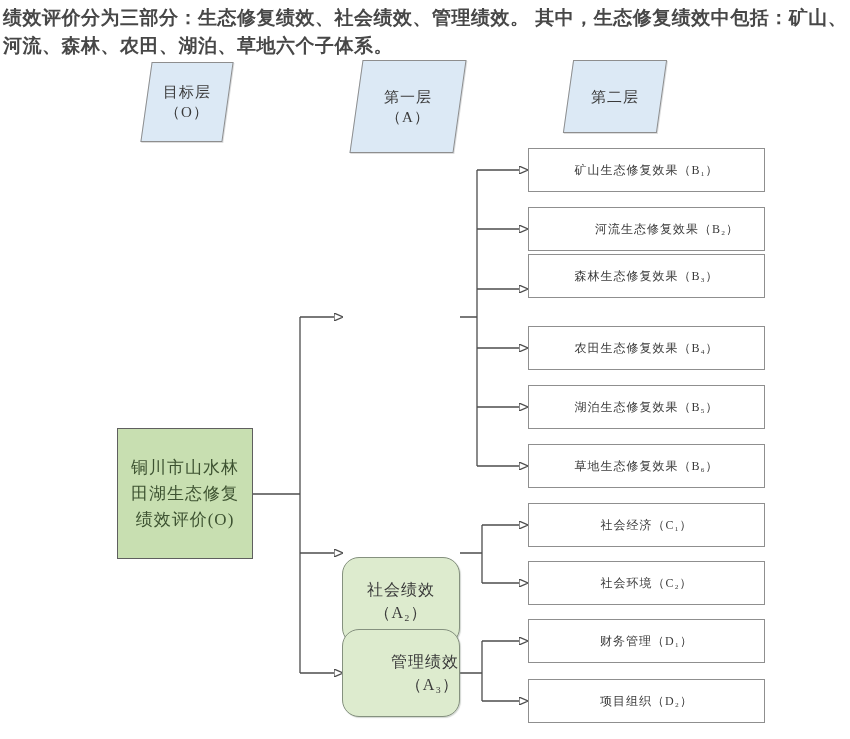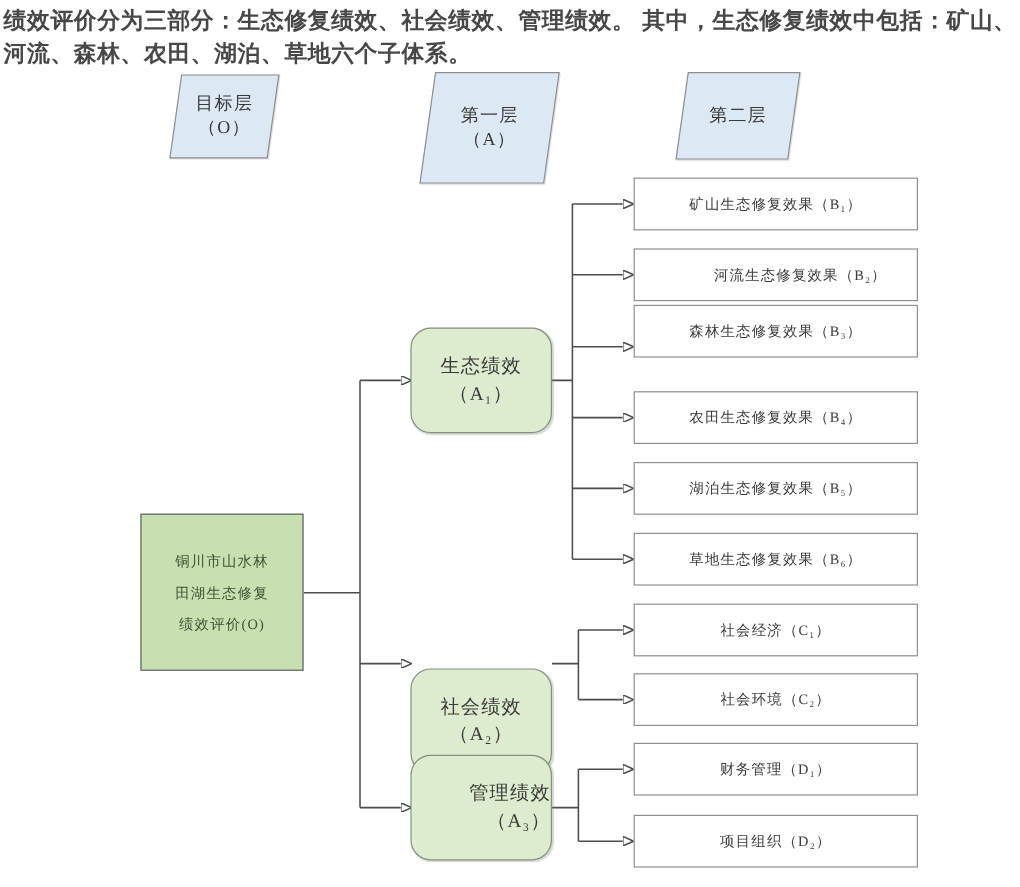--- a/index.html
+++ b/index.html
@@ -24,21 +24,21 @@
   .para-txt{
     position:absolute;inset:0;display:flex;flex-direction:column;
     align-items:center;justify-content:center;
     font-size:15px;line-height:20px;color:#3a3a3a;letter-spacing:1px;
   }
   
   .rootbox{
     position:absolute;left:117px;top:428px;width:136px;height:131px;
     background:#c8dfb1;border:1px solid #5f5f5f;box-sizing:border-box;
     display:flex;flex-direction:column;align-items:center;justify-content:center;
-    font-size:12px;line-height:26px;color:#3d5231;letter-spacing:1px;
+    font-size:17px;line-height:26px;color:#3d5231;letter-spacing:1px;
   }
   
   .abox{
     position:absolute;left:342px;width:118px;height:88px;
     background:#ddebce;border:1.5px solid #85917f;border-radius:17px;
     box-sizing:border-box;box-shadow:1px 1px 1px rgba(130,140,130,.35);
     display:flex;flex-direction:column;align-items:center;justify-content:center;
     font-size:16px;line-height:23px;color:#3a3a3a;letter-spacing:1px;
   }
   
@@ -88,21 +88,21 @@
       <line x1="482" y1="583" x2="519" y2="583" marker-end="url(#arr)"></line>
     </g>
 
     <g>
       <path d="M460,673 H482 M482,641 V701"></path>
       <line x1="482" y1="641" x2="519" y2="641" marker-end="url(#arr)"></line>
       <line x1="482" y1="701" x2="519" y2="701" marker-end="url(#arr)"></line>
     </g>
   </svg>
 
-  <div class="para" style="left:146px;top:62px;width:82px;height:70px;">
+  <div class="para" style="left:146px;top:62px;width:82px;height:80px;">
     <div class="para-bg"></div>
     <div class="para-txt">
       <span>目标层</span>
       <span>（O）</span>
     </div>
   </div>
 
   <div class="para" style="left:356px;top:60px;width:104px;height:93px;">
     <div class="para-bg"></div>
     <div class="para-txt">
@@ -117,24 +117,20 @@
       <span>第二层</span>
     </div>
   </div>
 
   <div class="rootbox">
     <span>铜川市山水林</span>
     <span>田湖生态修复</span>
     <span>绩效评价(O)</span>
   </div>
 
-  <div class="abox" style="top:273px;">
-    <span>生态绩效</span>
-    <span>（A₁）</span>
-  </div>
   <div class="abox" style="top:509px;margin-top:48px;">
     <span>社会绩效</span>
     <span>（A₂）</span>
   </div>
   <div class="abox" style="top:629px;align-items:flex-end;">
     <span>管理绩效</span>
     <span>（A₃）</span>
   </div>
 
   <div class="wbox" style="top:148px;">矿山生态修复效果（B₁）</div>

